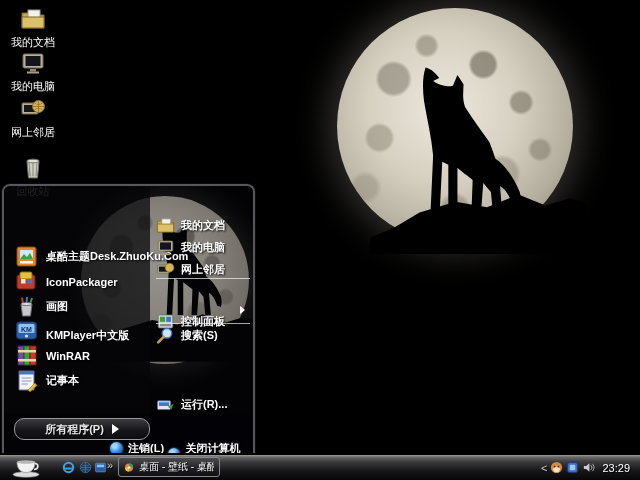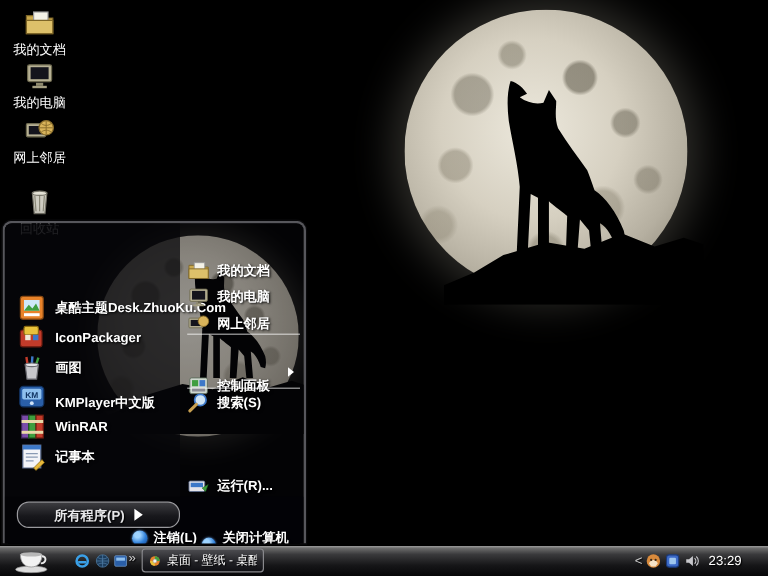--- a/index.html
+++ b/index.html
@@ -94,21 +94,21 @@
   .chev { position:absolute; top:4px; font-size:11px; color:#cfcfcf; cursor:pointer; text-shadow:1px 1px 1px #000; }
   .task-btn {
     position:absolute; left:118px; top:2px; width:102px; height:20px;
     border:1px solid #88888c; border-radius:3px;
     background:linear-gradient(#4c4c50,#202024 60%,#101014);
     display:flex; align-items:center; padding:0 5px; gap:5px; cursor:pointer;
   }
   .task-btn .txt { font-size:10px; color:#fff; white-space:nowrap; overflow:hidden; text-shadow:1px 1px 1px #000; }
   .tray { position:absolute; right:2px; top:0; height:25px; display:flex; align-items:center; gap:3px; }
   .tray .ticon { width:13px; height:13px; cursor:pointer; }
-  .tray .clock { font-size:11px; color:#fff; margin:0 20px 0 4px; text-shadow:1px 1px 1px #000; }
+  .tray .clock { font-size:11px; color:#fff; margin:0 8px 0 4px; text-shadow:1px 1px 1px #000; }
 </style>
 </head>
 <body>
 
 <svg width="0" height="0" style="position:absolute">
   <defs>
     <path id="wolfpath" d="M26,2 C30,3 33,6 35,9 L31,11 C35,14 40,15 44,14 L47,7 L51,13
       C51,18 50,22 52,28 C57,36 63,44 68,51 C70,56 71,59 72,62
       C78,66 84,74 88,84 C89,88 89,92 88,95 L84,94 C82,88 79,82 75,80
       L77,104 L71,104 L69,84 L64,78 L62,104 L56,104 L57,76

